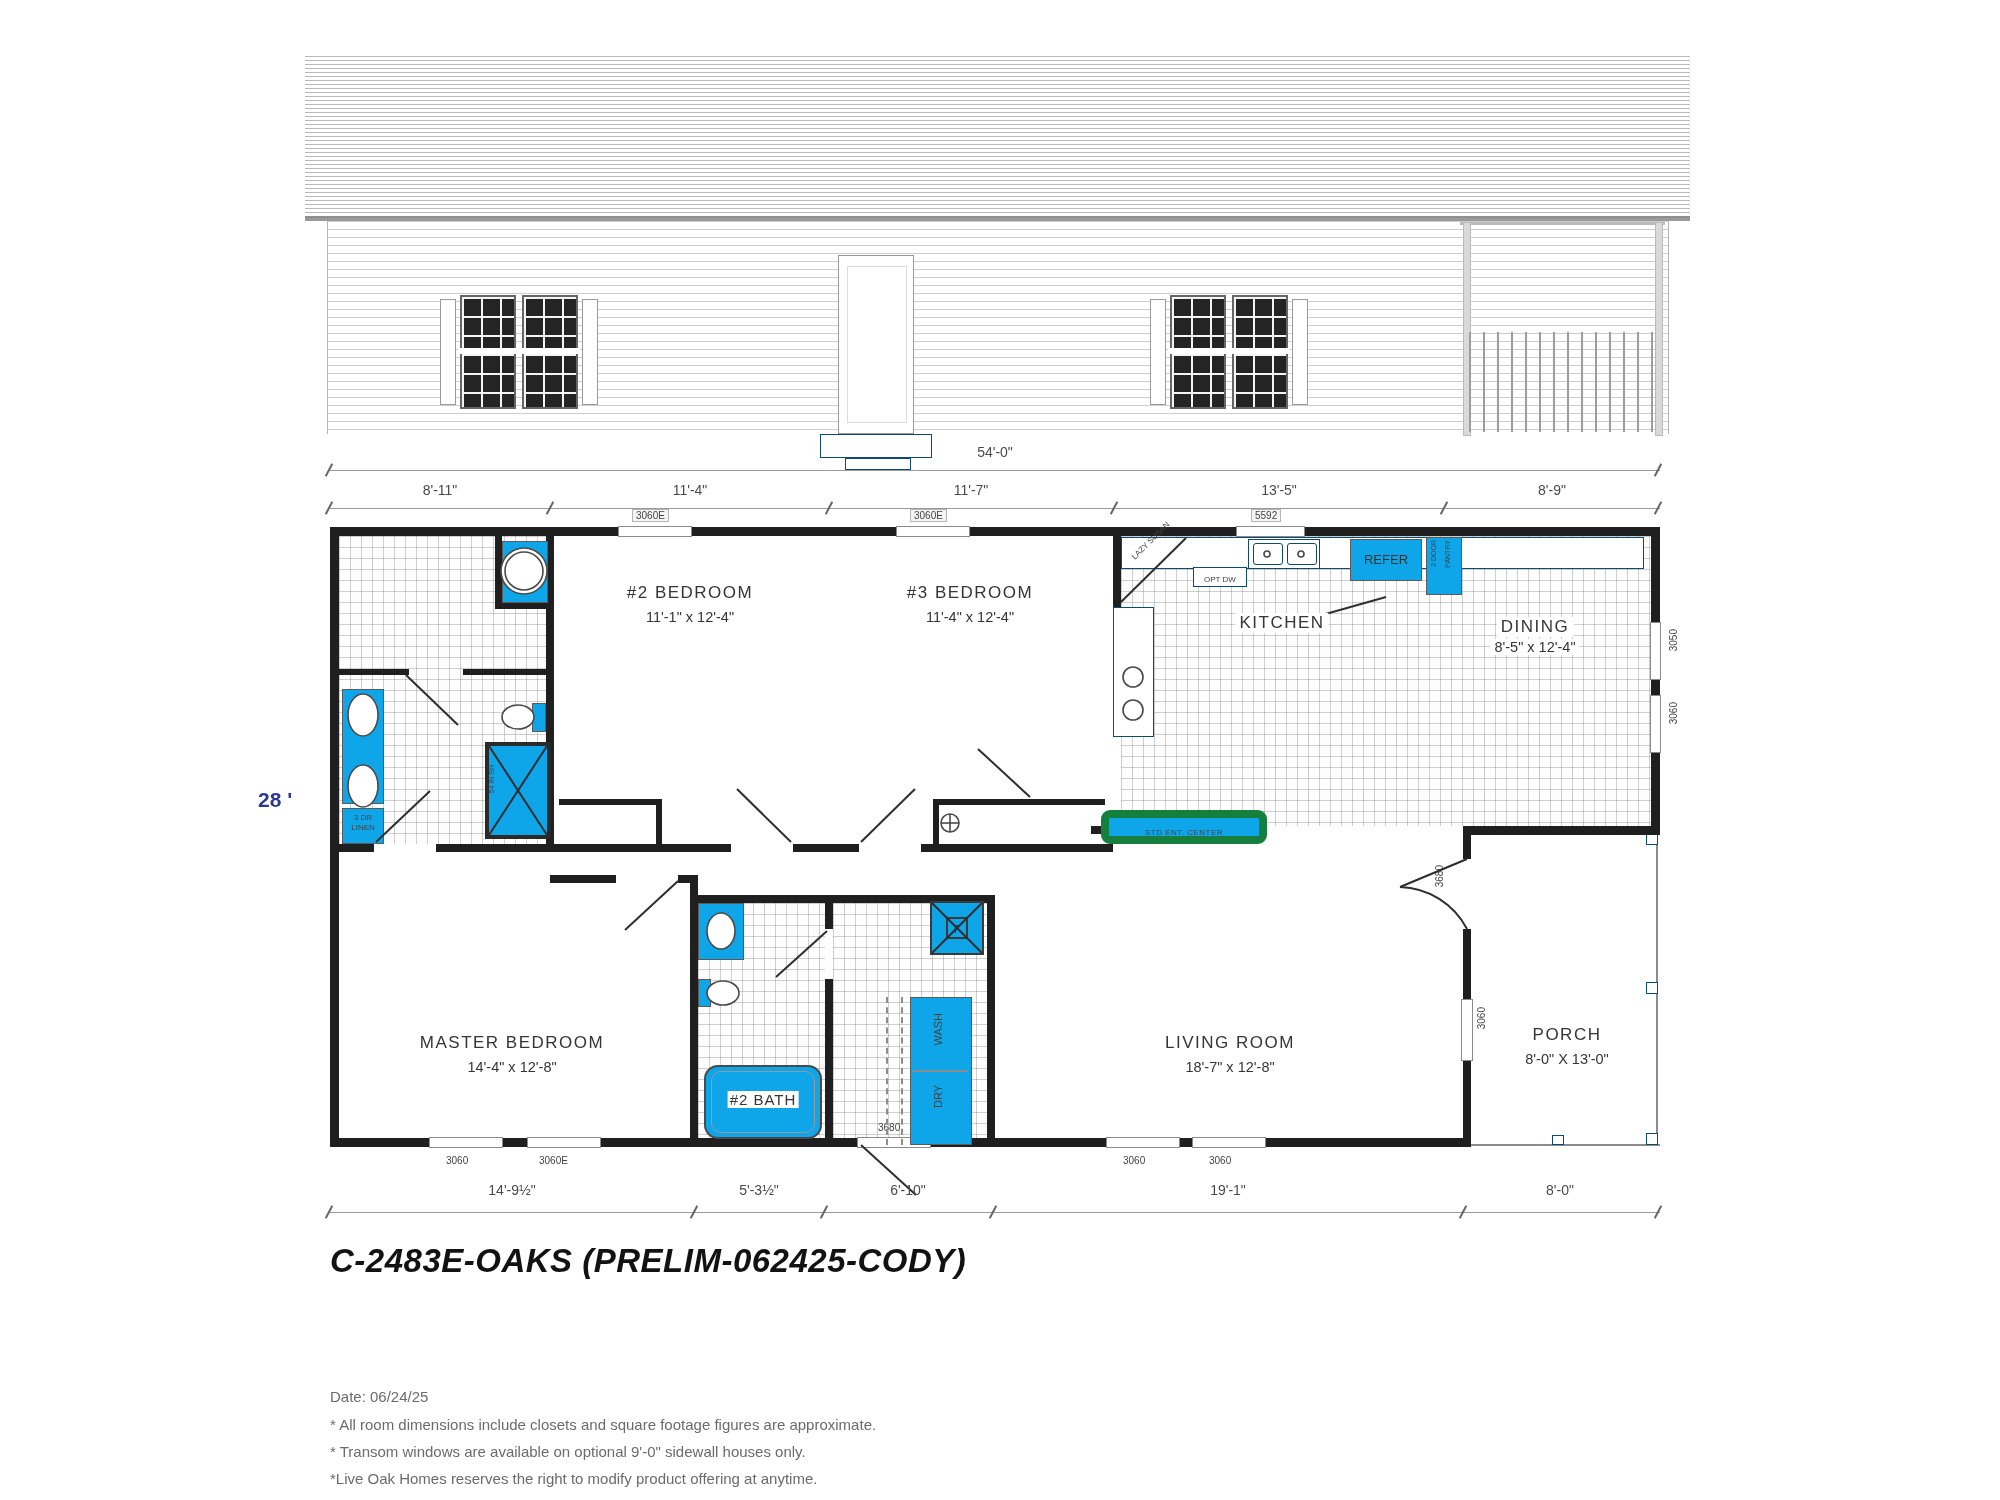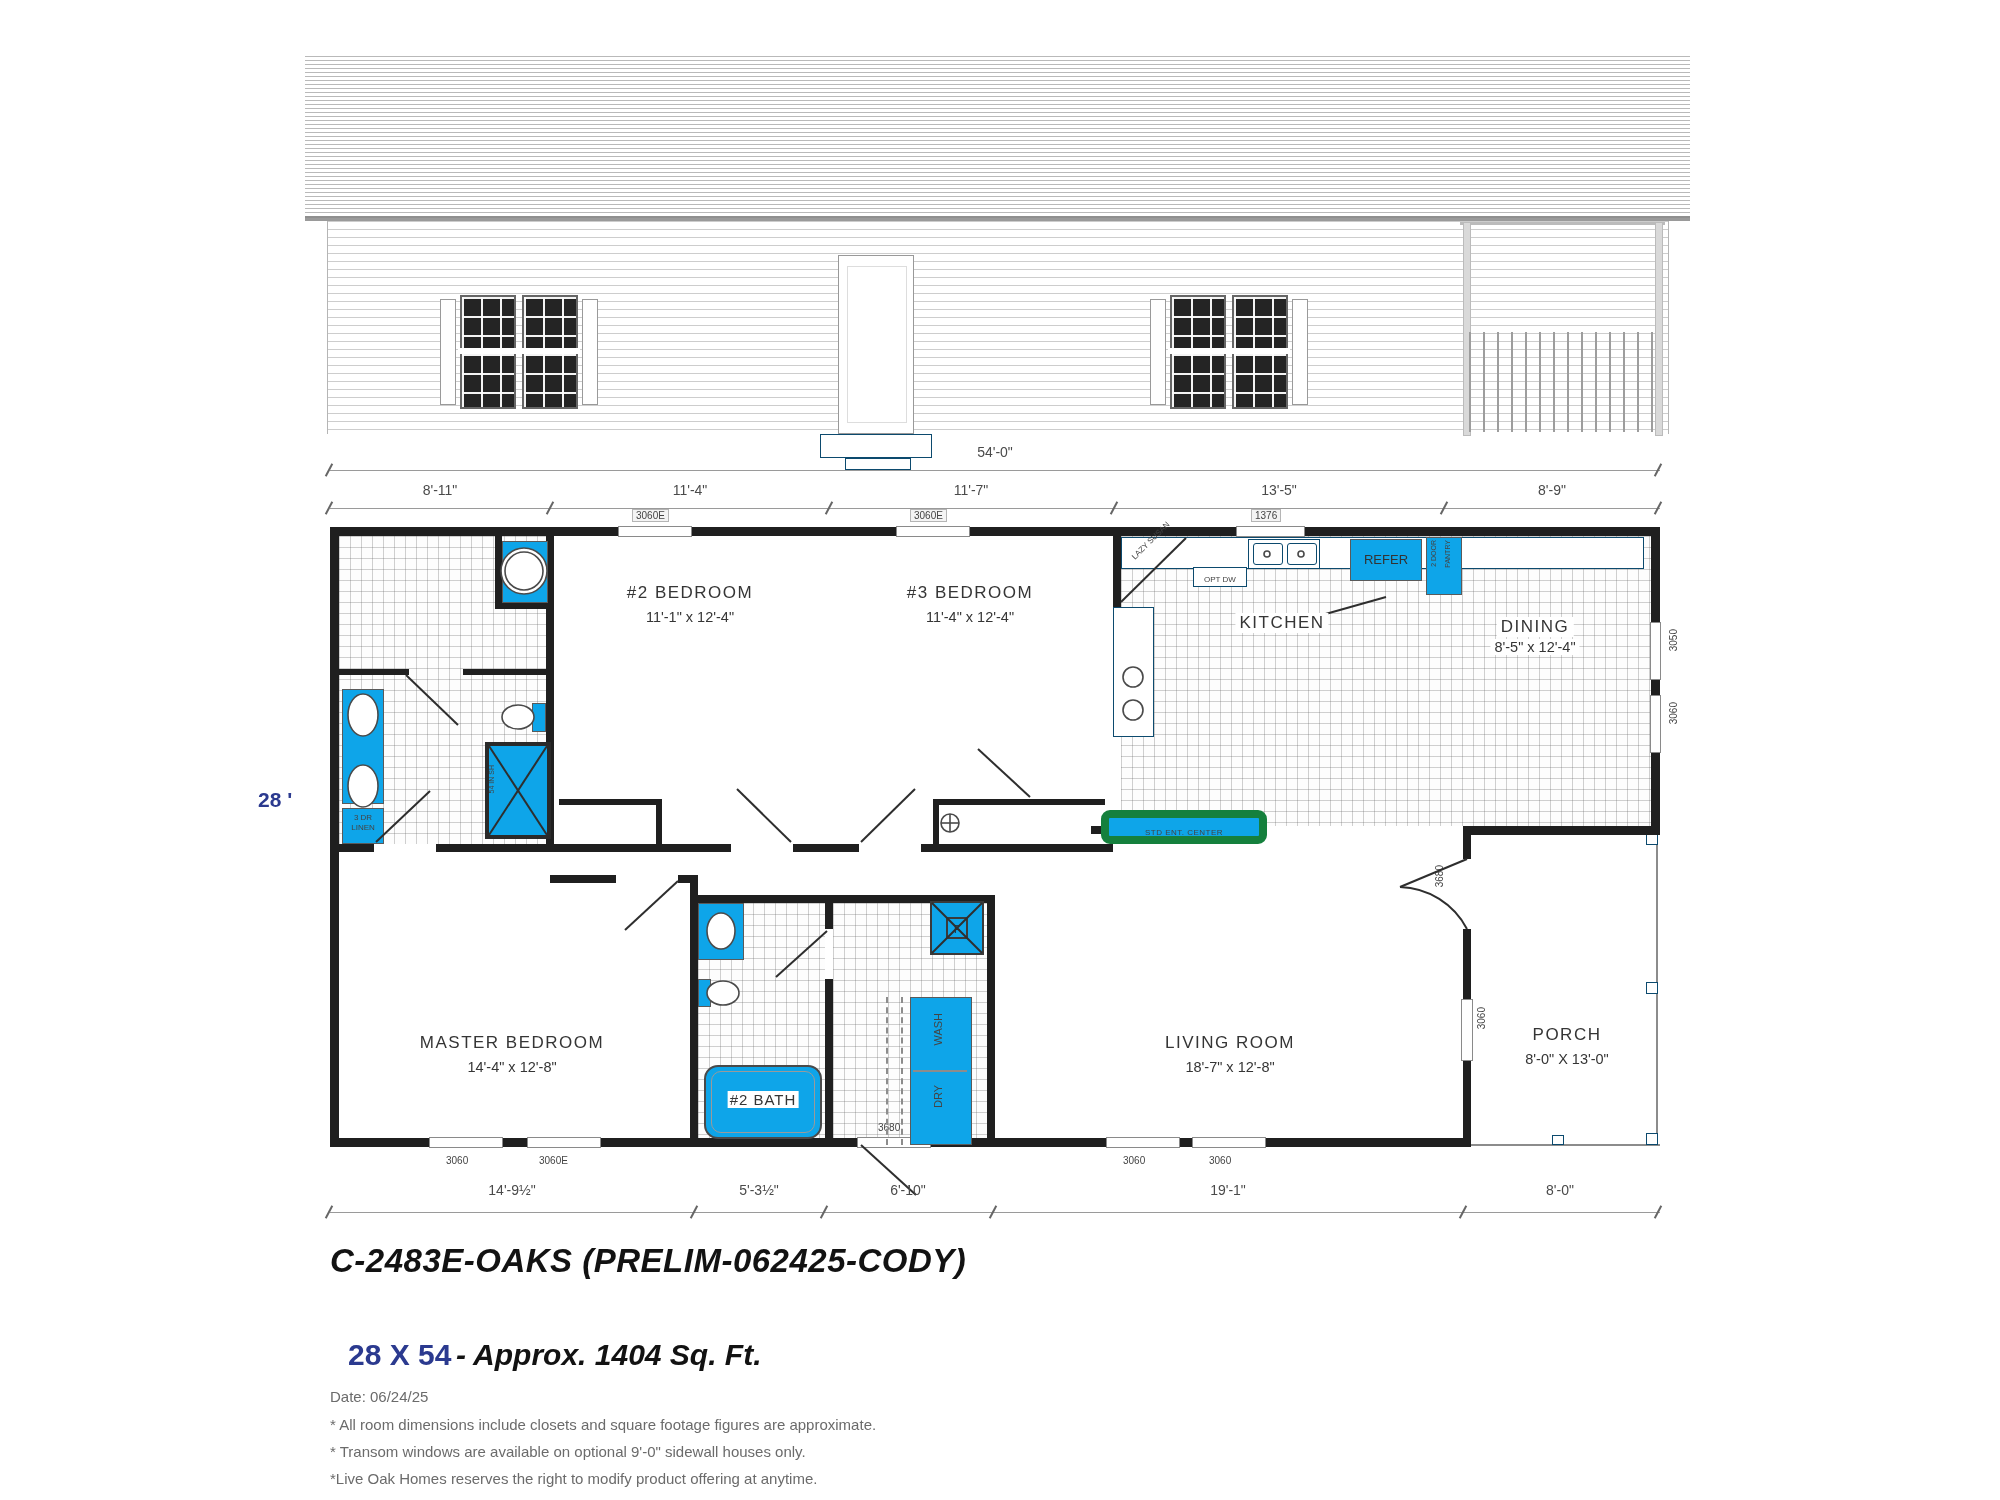--- a/index.html
+++ b/index.html
@@ -162,21 +162,21 @@
     <div class="win" style="left:197px;top:610px;width:74px;height:11px;"></div>
     <div class="win" style="left:527px;top:610px;width:74px;height:11px;"></div>
     <div class="win" style="left:776px;top:610px;width:74px;height:11px;"></div>
     <div class="win" style="left:862px;top:610px;width:74px;height:11px;"></div>
     <div class="win" style="left:1320px;top:95px;width:11px;height:58px;"></div>
     <div class="win" style="left:1320px;top:168px;width:11px;height:58px;"></div>
     <div class="win" style="left:1131px;top:472px;width:12px;height:62px;"></div>
 
     <div class="winlab" style="left:302px;top:-18px;">3060E</div>
     <div class="winlab" style="left:580px;top:-18px;">3060E</div>
-    <div class="winlab" style="left:921px;top:-18px;">1376</div>
+    <div class="winlab" style="left:921px;top:-18px;">5592</div>
     <div class="lbl small" style="left:116px;top:628px;">3060</div>
     <div class="lbl small" style="left:209px;top:628px;">3060E</div>
     <div class="lbl small" style="left:548px;top:595px;">3680</div>
     <div class="lbl small" style="left:793px;top:628px;">3060</div>
     <div class="lbl small" style="left:879px;top:628px;">3060</div>
     <div class="vlab" style="left:1338px;top:102px;">3050</div>
     <div class="vlab" style="left:1338px;top:175px;">3060</div>
     <div class="vlab" style="left:1104px;top:338px;">3680</div>
     <div class="vlab" style="left:1146px;top:480px;">3060</div>
 
@@ -293,22 +293,18 @@
   <div class="dimlab ctr" style="left:1560px;top:1182px;">8'-0"</div>
   <div class="dimline" style="left:330px;top:1212px;width:1330px;"></div>
   <div class="tick" style="left:328px;top:1205px;"></div>
   <div class="tick" style="left:693px;top:1205px;"></div>
   <div class="tick" style="left:823px;top:1205px;"></div>
   <div class="tick" style="left:992px;top:1205px;"></div>
   <div class="tick" style="left:1462px;top:1205px;"></div>
   <div class="tick" style="left:1657px;top:1205px;"></div>
 
   <div class="tb1" style="left:330px;top:1242px;">C-2483E-OAKS (PRELIM-062425-CODY)</div>
-  <div class="abs" style="left:348px;top:1338px;">
-    <span class="tb-size" style="color:#2b3a8f;font-style:normal;">28 X 54</span>
-    <span class="tb-size" style="color:#121212;">- Approx. 1404 Sq. Ft.</span>
-  </div>
   <div class="note" style="left:330px;top:1388px;">Date: 06/24/25</div>
   <div class="note" style="left:330px;top:1416px;">* All room dimensions include closets and square footage figures are approximate.</div>
   <div class="note" style="left:330px;top:1443px;">* Transom windows are available on optional 9'-0" sidewall houses only.</div>
   <div class="note" style="left:330px;top:1470px;">*Live Oak Homes reserves the right to modify product offering at anytime.</div>
 
 </div>
 
 </body></html>

